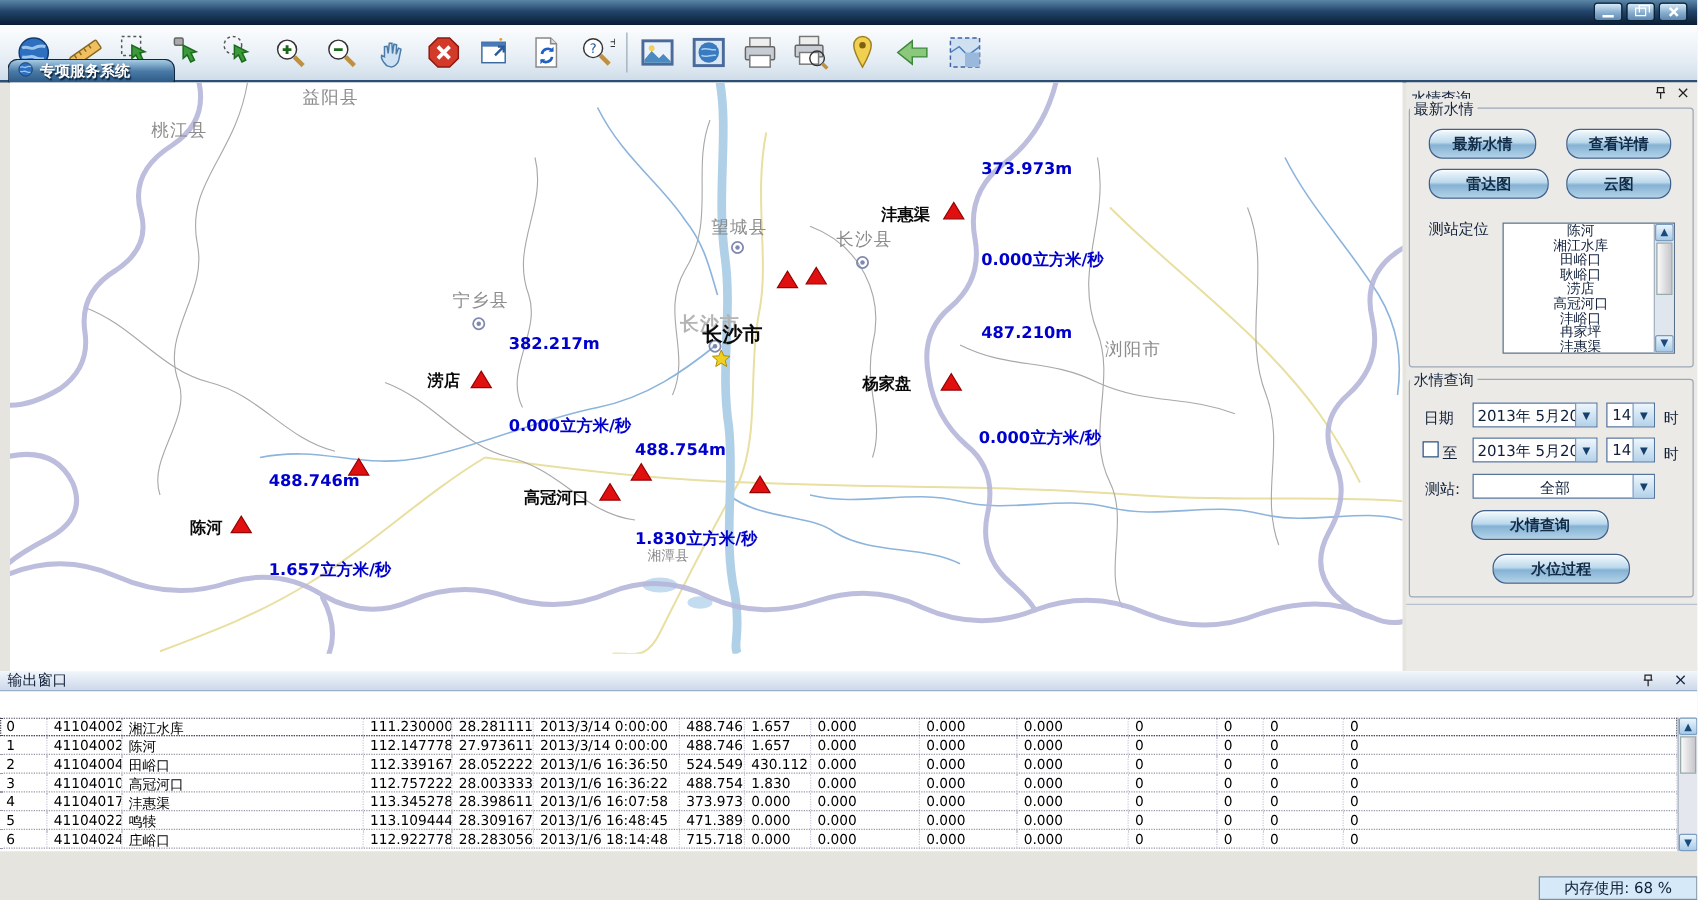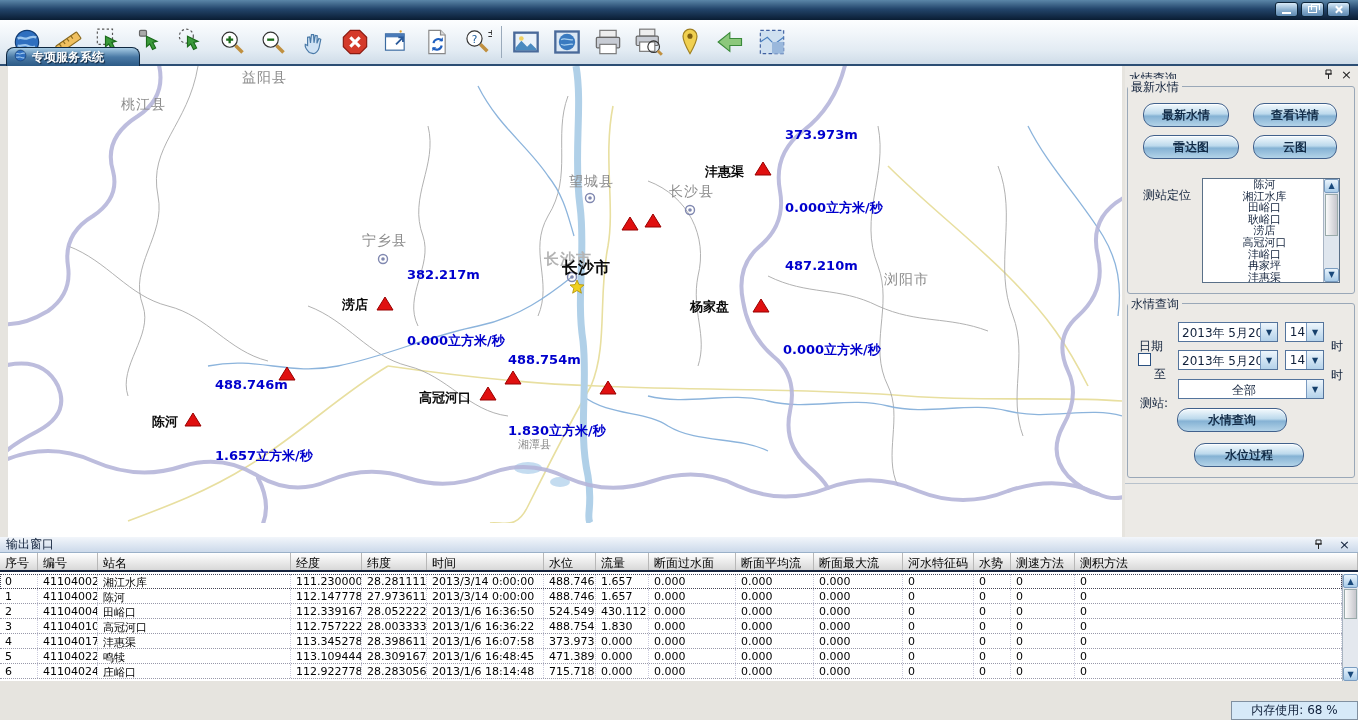--- a/index.html
+++ b/index.html
@@ -44,21 +44,21 @@
   .panel{width:233px;margin-left:3px;background:#eceae6;position:relative;font-size:12px;color:#10203a;flex:none;}
   .p-title{position:absolute;left:4px;top:4px;font-size:12px;color:#10203a;}
   .p-pin{position:absolute;right:24px;top:3px;width:12px;height:12px;}
   .p-close{position:absolute;right:6px;top:1px;font-size:13px;color:#222;}
   .gbox{position:absolute;border:1px solid #9aa8b8;border-radius:3px;box-sizing:border-box;}
   .glabel{position:absolute;background:#eceae6;padding:0 3px;font-size:12px;color:#10203a;z-index:2;}
   .pbtn{position:absolute;border:1px solid #41618c;border-radius:11px;
     background:linear-gradient(#f4fafd,#bcd9ec 45%,#85b2d4 55%,#b3d3e8);
     box-shadow:inset 0 1px 0 rgba(255,255,255,.85);font-size:12px;font-weight:bold;color:#122c48;
     display:flex;align-items:center;justify-content:center;box-sizing:border-box;}
-  .plabel{position:absolute;white-space:nowrap;margin-top:12px;}
+  .plabel{position:absolute;white-space:nowrap;}
   .listbox{position:absolute;left:77px;top:112px;width:138px;height:105px;background:#fff;
     border:1px solid #5a7088;font-size:11px;line-height:11.6px;overflow:hidden;box-sizing:border-box;}
   .litem{padding-left:2px;white-space:nowrap;}
   .lb-scroll{position:absolute;right:0;top:0;bottom:0;width:15px;background:#dfe6ee;border-left:1px solid #a8b4c4;}
   .sbtn{height:14px;background:linear-gradient(#eaf4fc,#a8cbe8);border:1px solid #7a9cc0;border-radius:2px;
     font-size:8px;color:#1a4a7c;display:flex;align-items:center;justify-content:center;box-sizing:border-box;}
   .sbtn.down{position:absolute;bottom:0;left:0;right:0;}
   .sthumb{position:absolute;top:15px;left:1px;right:1px;height:42px;
     background:linear-gradient(90deg,#fafafa,#c6c6cc);border:1px solid #9aa;box-sizing:border-box;}
   .combo{position:absolute;height:20px;background:#fff;border:1px solid #54749c;display:flex;box-sizing:border-box;}
@@ -420,37 +420,20 @@
     <div class="out-hd">
       <span>输出窗口</span>
       <span class="sp"></span>
       <span class="p-pin" style="position:static;margin-right:14px;">
         <svg width="11" height="11" viewBox="0 0 11 11">
             <path d="M3 1h5v4H3z M2 5h7 M5.5 5v5" stroke="#222" fill="none"></path>
           </svg>
       </span>
       <span style="margin-right:8px;font-size:13px;">×</span>
     </div>
-    <div class="thead tblgrid" id="thead">
-        <div class="hcell">序号</div>
-        <div class="hcell">编号</div>
-        <div class="hcell">站名</div>
-        <div class="hcell">经度</div>
-        <div class="hcell">纬度</div>
-        <div class="hcell">时间</div>
-        <div class="hcell">水位</div>
-        <div class="hcell">流量</div>
-        <div class="hcell">断面过水面</div>
-        <div class="hcell">断面平均流</div>
-        <div class="hcell">断面最大流</div>
-        <div class="hcell">河水特征码</div>
-        <div class="hcell">水势</div>
-        <div class="hcell">测速方法</div>
-        <div class="hcell">测积方法</div>
-      </div>
     <div class="tbody" id="tbody">
         <div class="trow tblgrid focus">
           <div class="tcell">0</div>
           <div class="tcell">41104002</div>
           <div class="tcell">湘江水库</div>
           <div class="tcell">111.230000</div>
           <div class="tcell">28.281111</div>
           <div class="tcell">2013/3/14 0:00:00</div>
           <div class="tcell">488.746</div>
           <div class="tcell">1.657</div>

